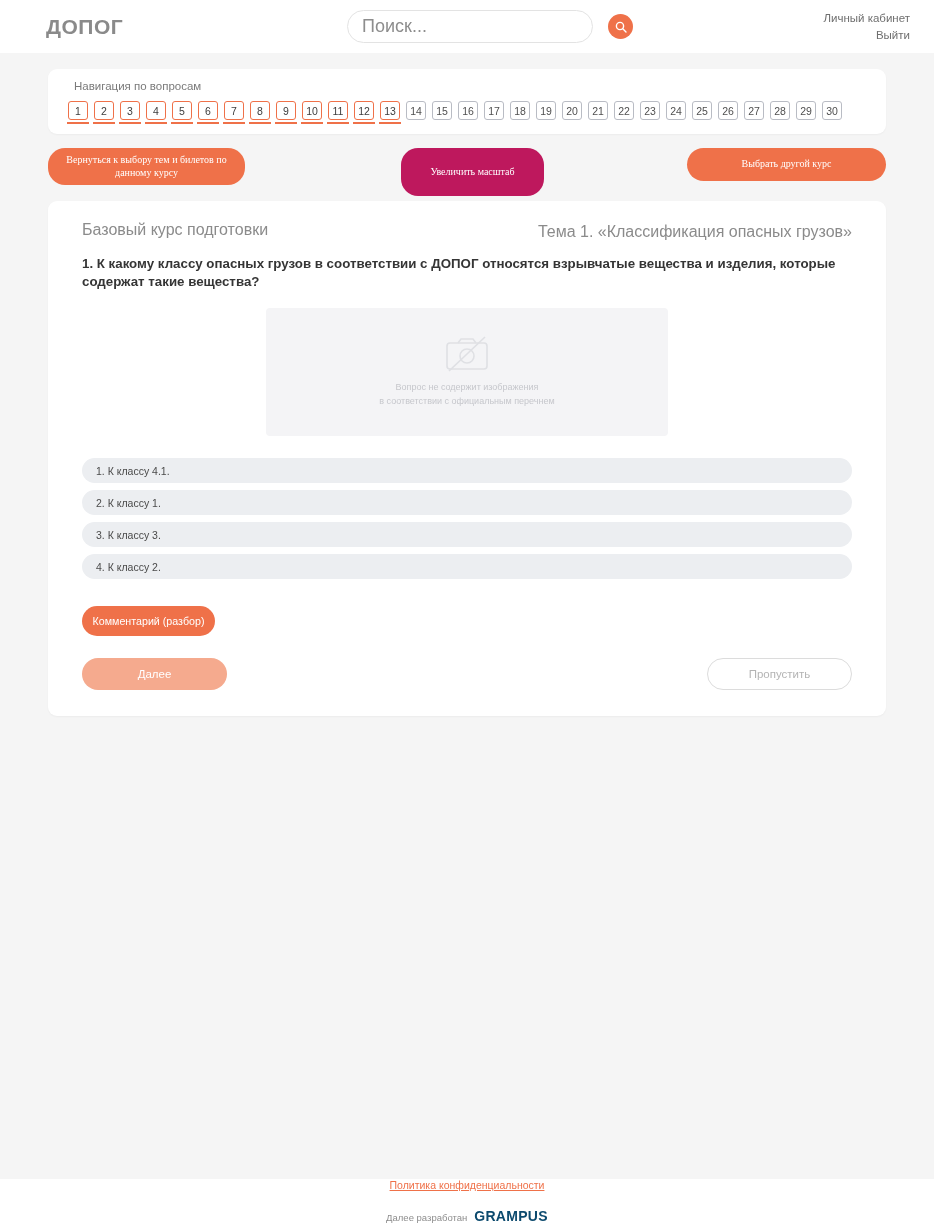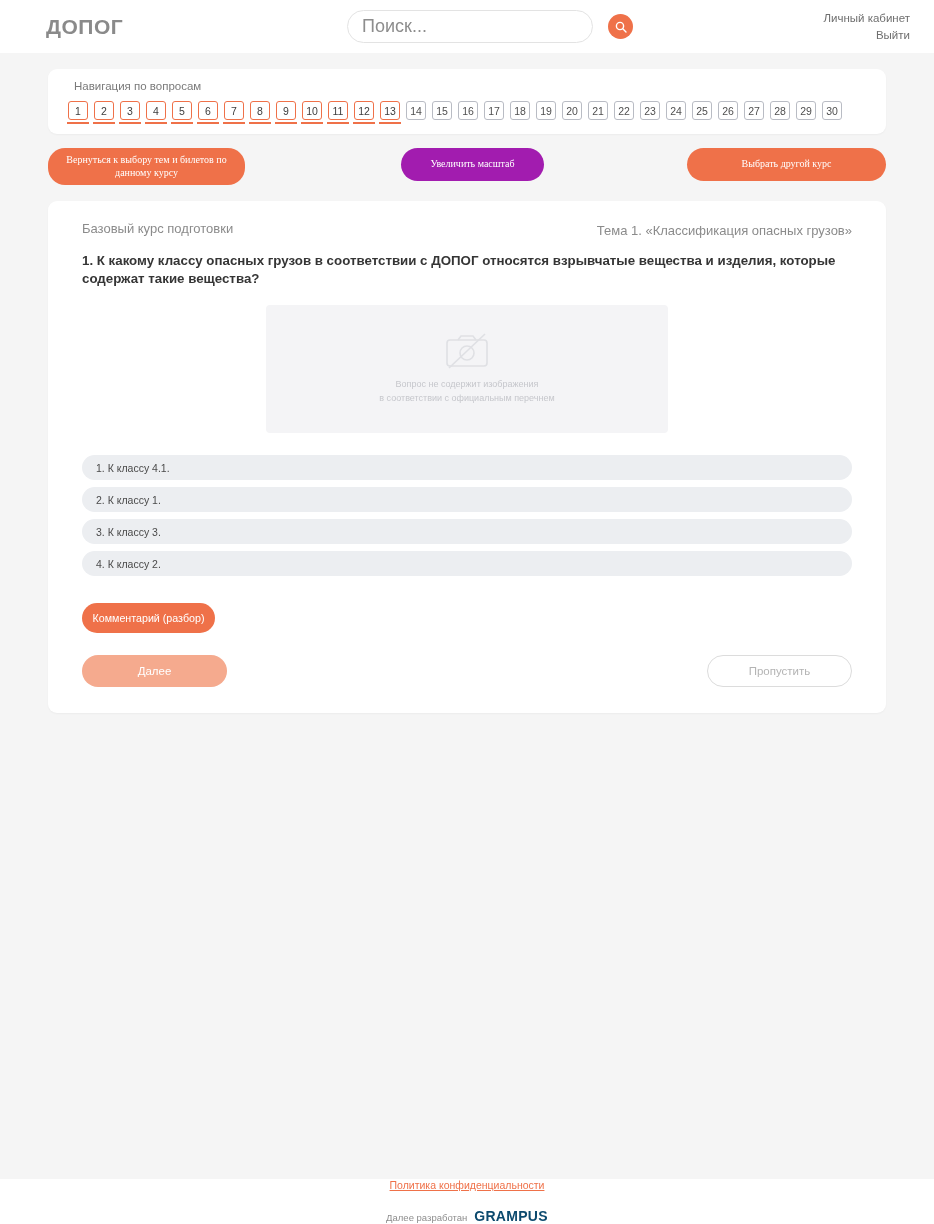--- a/index.html
+++ b/index.html
@@ -138,43 +138,43 @@
     text-align: center;
   }
   .btn-return {
     position: absolute; left: 0; top: 0;
     width: 197px; height: 37px;
     background: #ef7149;
     padding: 0 8px;
   }
   .btn-zoom {
     position: absolute; left: 353px; top: 0;
-    width: 143px; height: 33px;
-    background: #a21caf;
+    width: 143px; height: 48px;
+    background: #be185d;
   }
   .btn-course {
     position: absolute; right: 0; top: 0;
     width: 199px; height: 33px;
     background: #ef7149;
   }
 
   
   .card {
     margin: 20px 48px 0 48px;
     background: #fff;
     border-radius: 9px;
     padding: 20px 34px 26px 34px;
     box-shadow: 0 1px 2px rgba(0,0,0,0.04);
     min-height: 466px;
   }
   .card-top {
     display: flex;
     justify-content: space-between;
     align-items: flex-start;
-    font-size: 13px;
+    font-size: 16px;
     color: #8b8b8b;
   }
   .card-top .theme { margin-top: 2px; }
   .question {
     margin: 14px 0 0 0;
     font-size: 13.3px;
     font-weight: bold;
     line-height: 1.32;
     color: #353535;
   }

